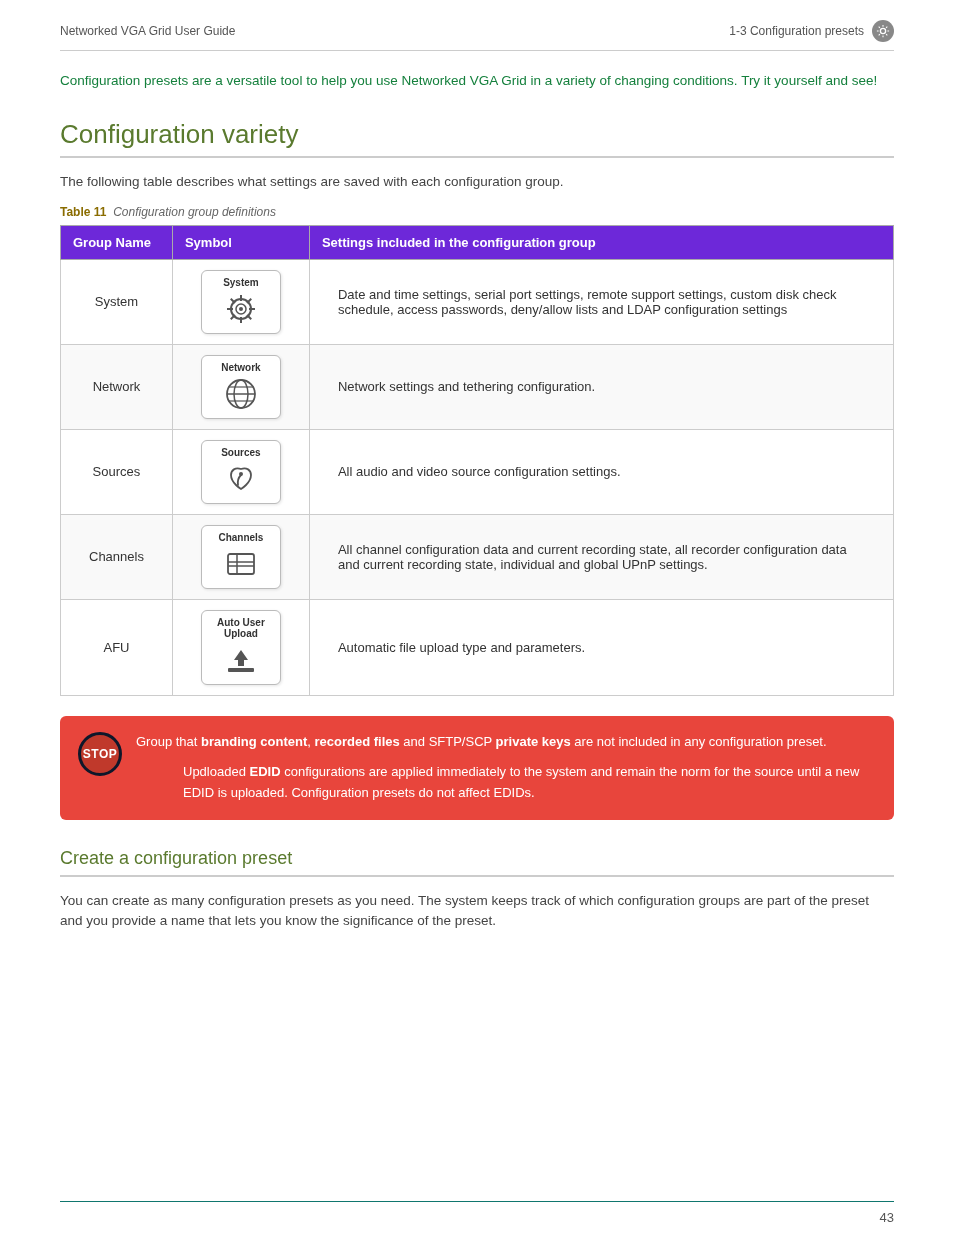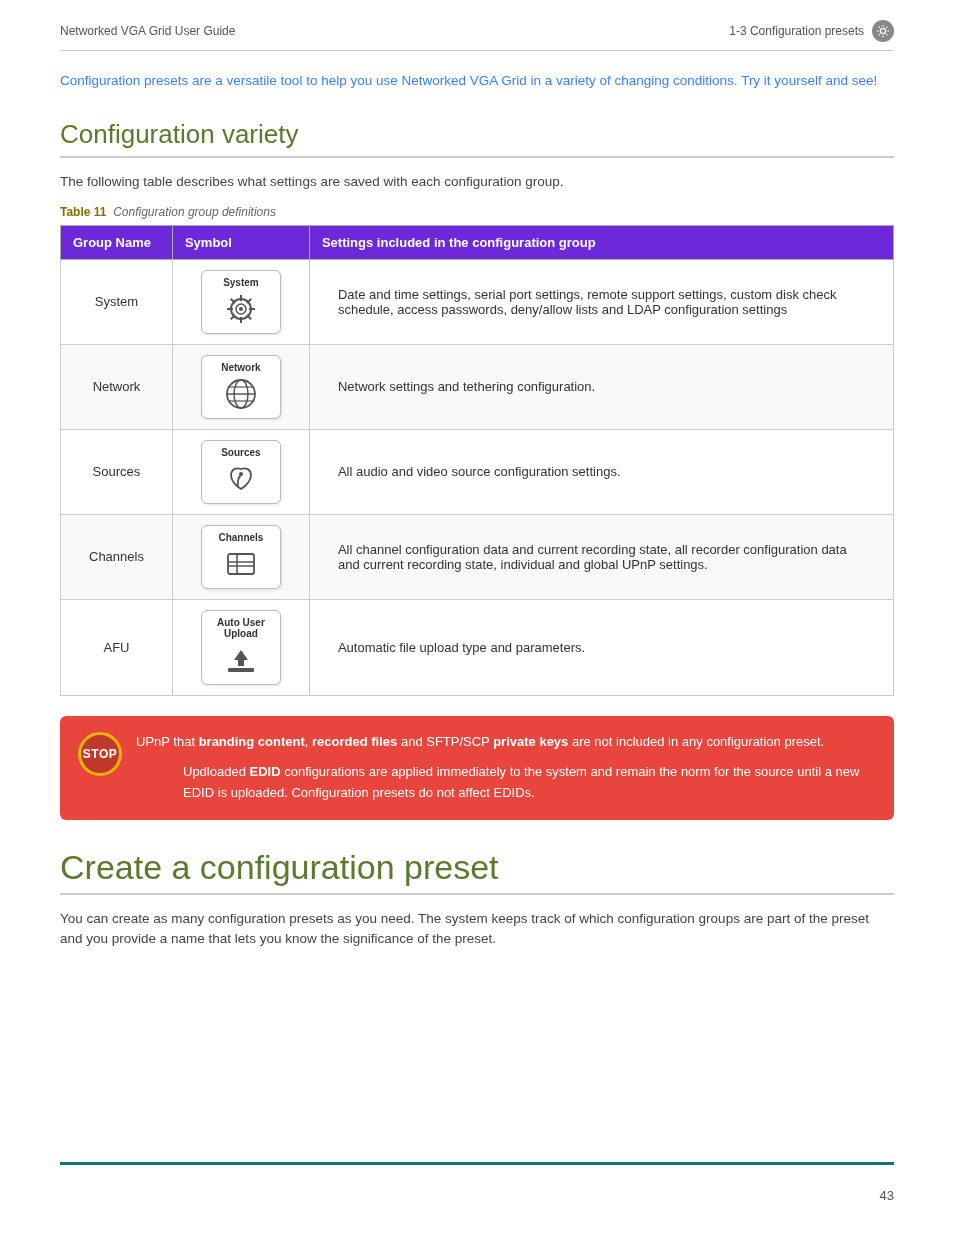--- a/index.html
+++ b/index.html
@@ -50,21 +50,21 @@
       justify-content: center;
     }
     .header-icon svg {
       width: 14px;
       height: 14px;
     }
 
     
     .intro-text {
       font-size: 13.5px;
-      color: #3b82f6;
+      color: #15803d;
       margin-bottom: 28px;
       line-height: 1.5;
     }
 
     
     .section-heading {
       font-size: 26px;
       font-weight: 300;
       color: #5a7a2e;
       border-bottom: 2px solid #ccc;
@@ -173,21 +173,21 @@
       border-radius: 6px;
       padding: 16px 18px;
       margin-bottom: 28px;
     }
     .stop-icon {
       flex-shrink: 0;
       width: 44px;
       height: 44px;
       border-radius: 50%;
       background: #c0392b;
-      border: 3px solid #eab308;
+      border: 3px solid #0f172a;
       display: flex;
       align-items: center;
       justify-content: center;
       font-weight: 900;
       font-size: 12px;
       color: #fff;
       letter-spacing: 0.5px;
     }
     .note-content {
       font-size: 13px;
@@ -197,44 +197,44 @@
     .note-content p + p {
       margin-top: 10px;
       margin-left: 47px;
     }
     .note-content strong {
       font-weight: bold;
     }
 
     
     .section2-heading {
-      font-size: 34px;
+      font-size: 18px;
       font-weight: 300;
       color: #5a7a2e;
       border-bottom: 2px solid #ccc;
       padding-bottom: 6px;
       margin-bottom: 14px;
     }
     .section2-desc {
       font-size: 13.5px;
       color: #444;
       line-height: 1.5;
       margin-bottom: 20px;
     }
 
     
     .page-footer {
       position: absolute;
-      bottom: 32px;
+      bottom: 10px;
       left: 60px;
       right: 60px;
       display: flex;
       justify-content: flex-end;
-      border-top: 3px solid #0f766e;
-      padding-top: 23px;
+      border-top: 1px solid #0f766e;
+      padding-top: 8px;
     }
     .page-number {
       font-size: 13px;
       color: #555;
     }
   </style>
 </head>
 <body>
 
 <div class="page-container">
@@ -361,21 +361,21 @@
       </tr>
     </tbody>
   </table>
 
   <div class="note-box">
     <div class="stop-icon">
       <span>STOP</span>
     </div>
     <div class="note-content">
       <p>
-        <span>UPnP that </span><strong>branding content</strong><span>, </span><strong>recorded files</strong><span> and SFTP/SCP </span><strong>private keys</strong><span> are not included in any configuration preset.</span>
+        <span>Group that </span><strong>branding content</strong><span>, </span><strong>recorded files</strong><span> and SFTP/SCP </span><strong>private keys</strong><span> are not included in any configuration preset.</span>
       </p>
       <p>
         <span>Updloaded </span><strong>EDID</strong><span> configurations are applied immediately to the system and remain the norm for the source until a new EDID is uploaded. Configuration presets do not affect EDIDs.</span>
       </p>
     </div>
   </div>
 
   <h2 class="section2-heading">Create a configuration preset</h2>
   <p class="section2-desc">You can create as many configuration presets as you need. The system keeps track of which configuration groups are part of the preset and you provide a name that lets you know the significance of the preset.</p>
 

